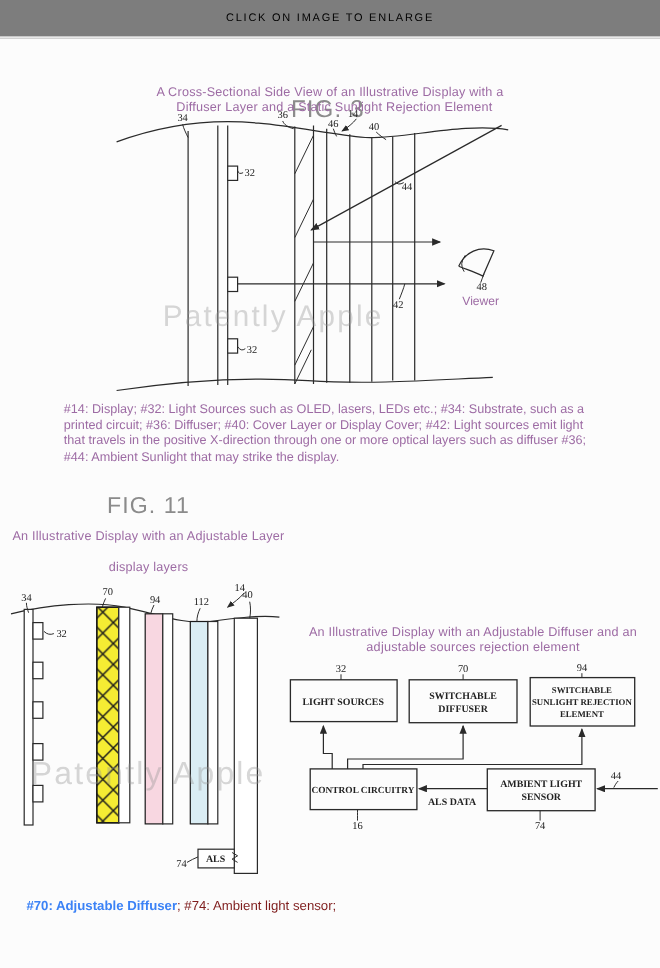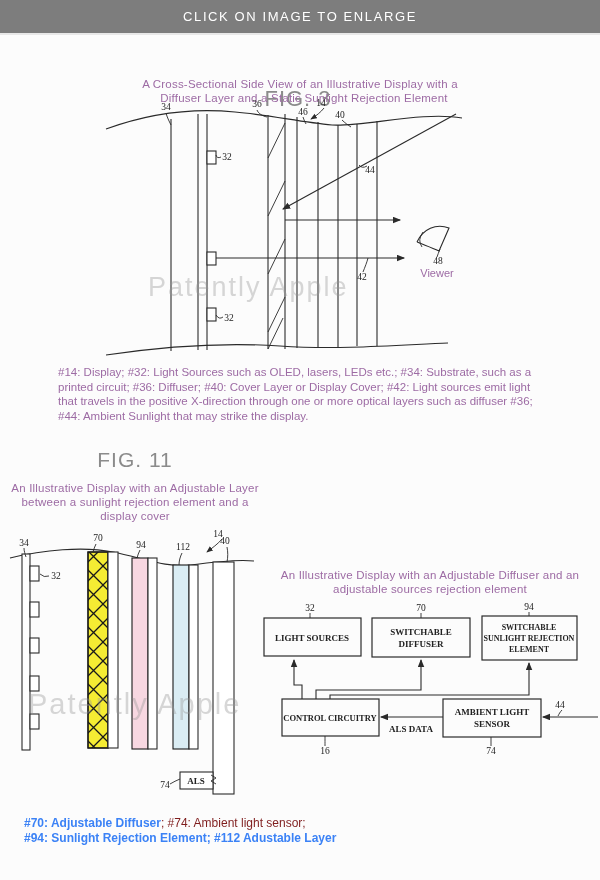--- a/index.html
+++ b/index.html
@@ -1,22 +1,22 @@
 <!DOCTYPE html>
 <html><head>
 <meta charset="utf-8">
 <style>
   html,body{margin:0;padding:0;background:#ffffff;}
   #page{position:relative;width:600px;height:880px;background:#fcfcfc;overflow:hidden;
         font-family:"Liberation Sans",sans-serif;}
   .abs{position:absolute;}
   
-  #banner{left:0;top:0;width:600px;height:33px;background:#7d7d7d;color:#ffffff;
+  #banner{left:0;top:0;width:600px;height:33px;background:#7d7d7d;color:#000000;
           display:flex;align-items:center;justify-content:center;
-          font-size:13px;letter-spacing:1.6px;border-bottom:2px solid #e8e8e8;}
+          font-size:10px;letter-spacing:1.6px;border-bottom:2px solid #e8e8e8;}
   
   .fig-title{color:#8b8b8b;letter-spacing:1px;font-size:22px;text-align:center;}
   .sub{color:#9d6ba4;font-size:11.5px;letter-spacing:.2px;text-align:center;line-height:14px;}
   .caption{color:#9d6ba4;font-size:11.5px;line-height:14.5px;}
   .watermark{color:rgba(150,150,150,.38);font-size:27px;letter-spacing:2px;white-space:nowrap;
              pointer-events:none;z-index:5;}
   .b1{color:#3b82f6;font-weight:bold;}
   .b2{color:#7f1d1d;}
   .credit{color:#8e8e8e;font-size:13px;text-align:center;}
   svg{overflow:visible;}
@@ -103,22 +103,21 @@
     <text class="ref" x="338" y="168">48</text>
     <text class="sanspurple" x="337" y="181" text-anchor="middle">Viewer</text>
   </svg>
 
   <div class="abs watermark" style="left:148px;top:272px;">Patently Apple</div>
 
   <div class="abs caption" style="left:58px;top:365px;width:492px;">#14: Display; #32: Light Sources such as OLED, lasers, LEDs etc.; #34: Substrate, such as a printed circuit; #36: Diffuser; #40: Cover Layer or Display Cover; #42: Light sources emit light that travels in the positive X-direction through one or more optical layers such as diffuser #36; #44: Ambient Sunlight that may strike the display.</div>
 
   <div class="abs fig-title" style="left:0;top:448px;width:270px;font-size:21px;">FIG. 11</div>
   <div class="abs sub" style="left:0;top:481px;width:270px;">An Illustrative Display with an Adjustable Layer</div>
-  <div class="abs sub" style="left:0;top:495px;width:270px;">between a sunlight rejection element and a</div>
-  <div class="abs sub" style="left:0;top:509px;width:270px;">display cover</div>
+  <div class="abs sub" style="left:0;top:509px;width:270px;">display layers</div>
 
   <svg class="abs" style="left:8px;top:528px;" width="248" height="272" viewBox="0 0 248 272">
     <defs>
       <marker id="ah11" markerWidth="9" markerHeight="8" refX="6.5" refY="3" orient="auto">
         <path d="M0,0 L7.5,3 L0,6 Z" fill="#2a2a2a"></path>
       </marker>
       <pattern id="xh" width="19" height="19" patternUnits="userSpaceOnUse">
         <path d="M0,19 L19,0 M0,0 L19,19" stroke="#1a1a1a" stroke-width="1.3"></path>
       </pattern>
     </defs>
@@ -224,16 +223,15 @@
     <path class="thin" d="M233,135 V144"></path>
     <text class="ref" x="302" y="106">44</text>
     <path class="thin" d="M304,108 C302,110 301,112 300,114"></path>
   </svg>
 
 
   <div class="abs" style="left:24px;top:816px;font-size:12px;line-height:15px;">
     <div>
       <span class="b1">#70: Adjustable Diffuser</span><span class="b2">; #74: Ambient light sensor;</span>
     </div>
-    <div class="b1">#94: Sunlight Rejection Element; #112 Adustable Layer</div>
   </div>
 
 </div>
 
 </body></html>

